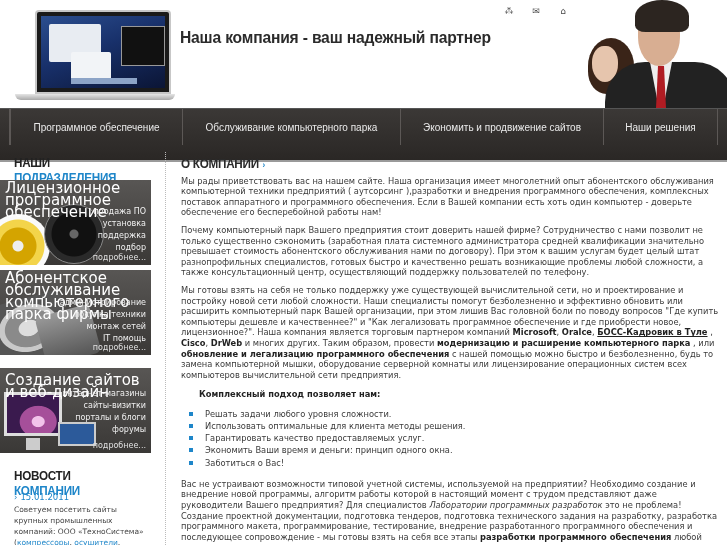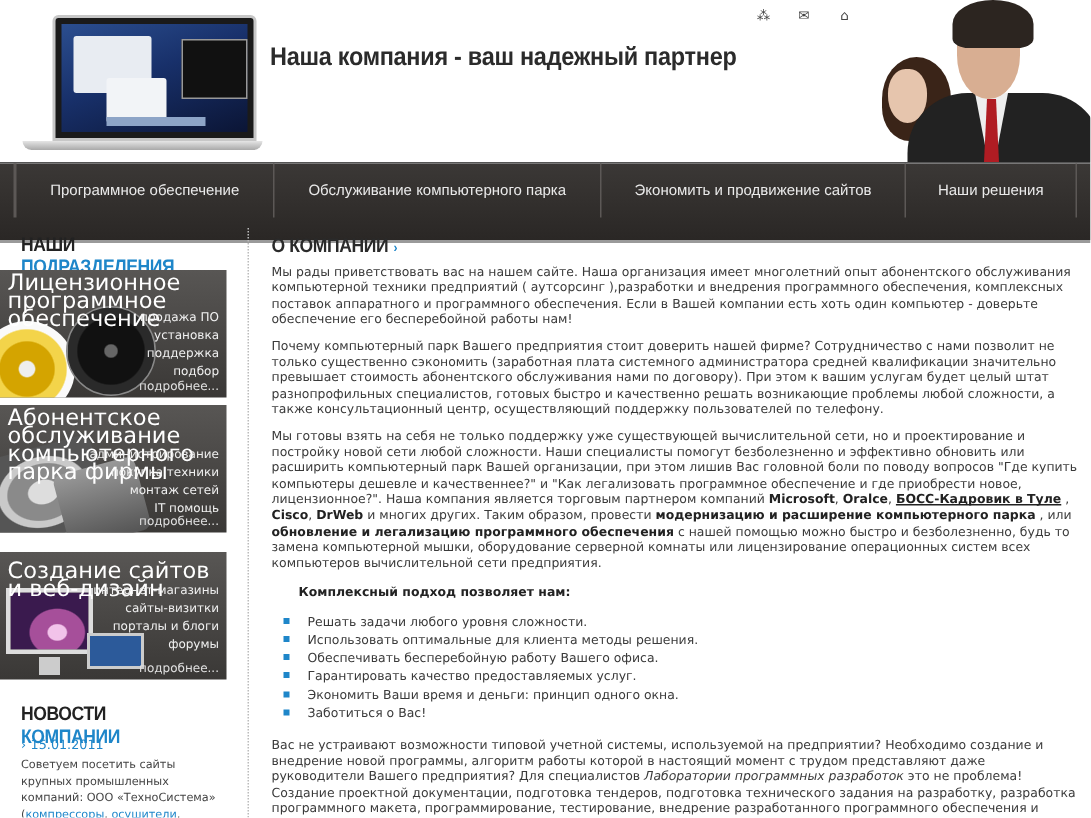--- a/index.html
+++ b/index.html
@@ -176,19 +176,18 @@
 
 <div class="main">
   <div class="main-title"><span>О КОМПАНИИ</span><span class="chev">›</span></div>
   <p class="p1">Мы рады приветствовать вас на нашем сайте. Наша организация имеет многолетний опыт абонентского обслуживания компьютерной техники предприятий  (  аутсорсинг  ),разработки и внедрения программного обеспечения, комплексных поставок аппаратного и программного обеспечения. Если в Вашей компании есть хоть один компьютер - доверьте обеспечение его бесперебойной работы нам!</p>
   <p>Почему компьютерный парк Вашего предприятия стоит доверить нашей фирме? Сотрудничество с нами позволит не только существенно сэкономить (заработная плата системного администратора средней квалификации значительно превышает стоимость абонентского обслуживания нами по договору). При этом к вашим услугам будет целый штат разнопрофильных специалистов, готовых быстро и качественно решать возникающие проблемы любой сложности, а также консультационный центр, осуществляющий поддержку пользователей по телефону.</p>
   <p><span>Мы готовы взять на себя не только поддержку уже существующей вычислительной сети, но и проектирование и постройку новой сети любой сложности. Наши специалисты помогут безболезненно и эффективно обновить или расширить компьютерный парк Вашей организации, при этом лишив Вас головной боли по поводу вопросов "Где купить компьютеры дешевле и качественнее?" и "Как легализовать программное обеспечение и где приобрести новое, лицензионное?". Наша компания является торговым партнером компаний  </span><b>Microsoft</b><span>, </span><b>Oralce</b><span>, </span><u>БОСС-Кадровик в Туле</u><span> , </span><b>Cisco</b><span>, </span><b>DrWeb</b><span> и многих других. Таким образом, провести </span><b>модернизацию и расширение компьютерного парка</b><span> , или </span><b>обновление и легализацию программного обеспечения</b><span> с нашей помощью можно быстро и безболезненно, будь то замена компьютерной мышки, оборудование серверной комнаты или лицензирование операционных систем всех компьютеров вычислительной сети предприятия.</span></p>
   <p class="list-title">Комплексный подход позволяет нам:</p>
   <ul class="features">
     <li>Решать задачи любого уровня сложности.</li>
     <li>Использовать оптимальные для клиента методы решения.</li>
-    <li>Обеспечивать бесперебойную работу Вашего офиса.</li>
     <li>Гарантировать качество предоставляемых услуг.</li>
     <li>Экономить Ваши время и деньги: принцип одного окна.</li>
     <li>Заботиться о Вас!</li>
   </ul>
   <p class="p-last"><span>Вас не устраивают возможности типовой учетной системы, используемой на предприятии? Необходимо создание и внедрение новой программы, алгоритм работы которой в настоящий момент с трудом представляют даже руководители Вашего предприятия? Для специалистов  </span><i>Лаборатории программных разработок</i><span>  это не проблема! Создание проектной документации, подготовка тендеров, подготовка технического задания на разработку, разработка программного макета, программирование, тестирование, внедрение разработанного программного обеспечения и последующее сопровождение - мы готовы взять на себя все этапы </span><b>разработки программного обеспечения</b><span> любой сложности.</span></p>
 </div>
 
 </body></html>

